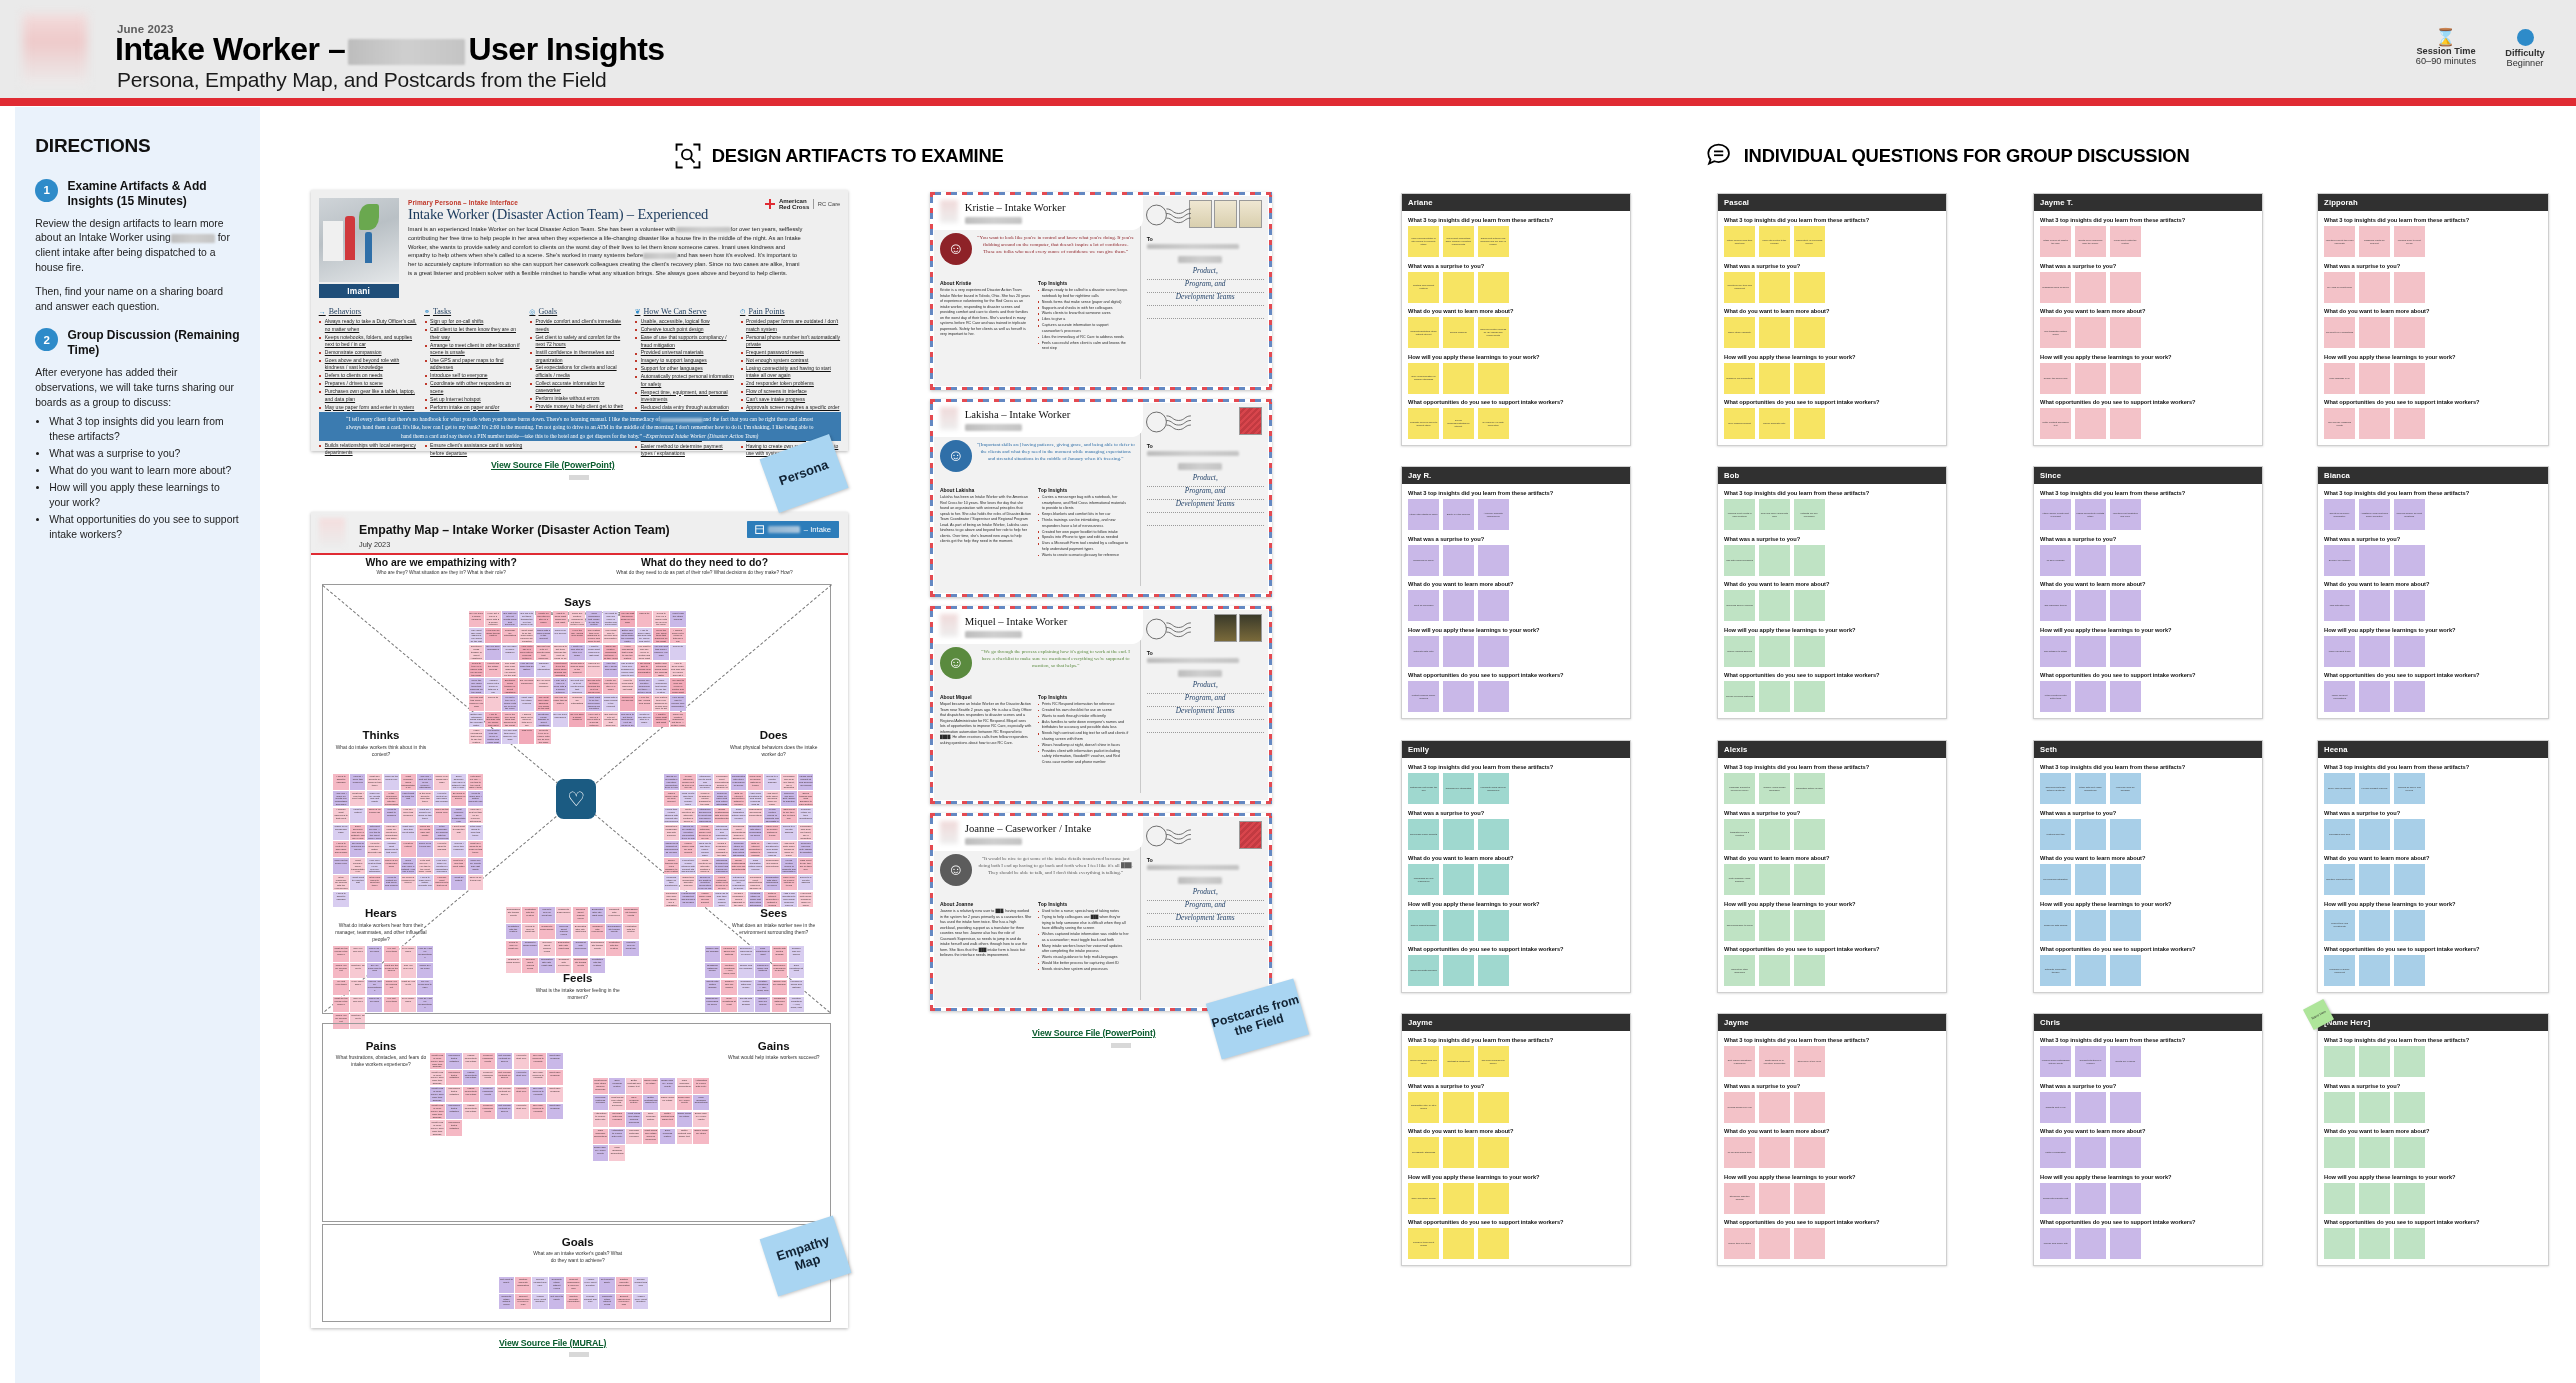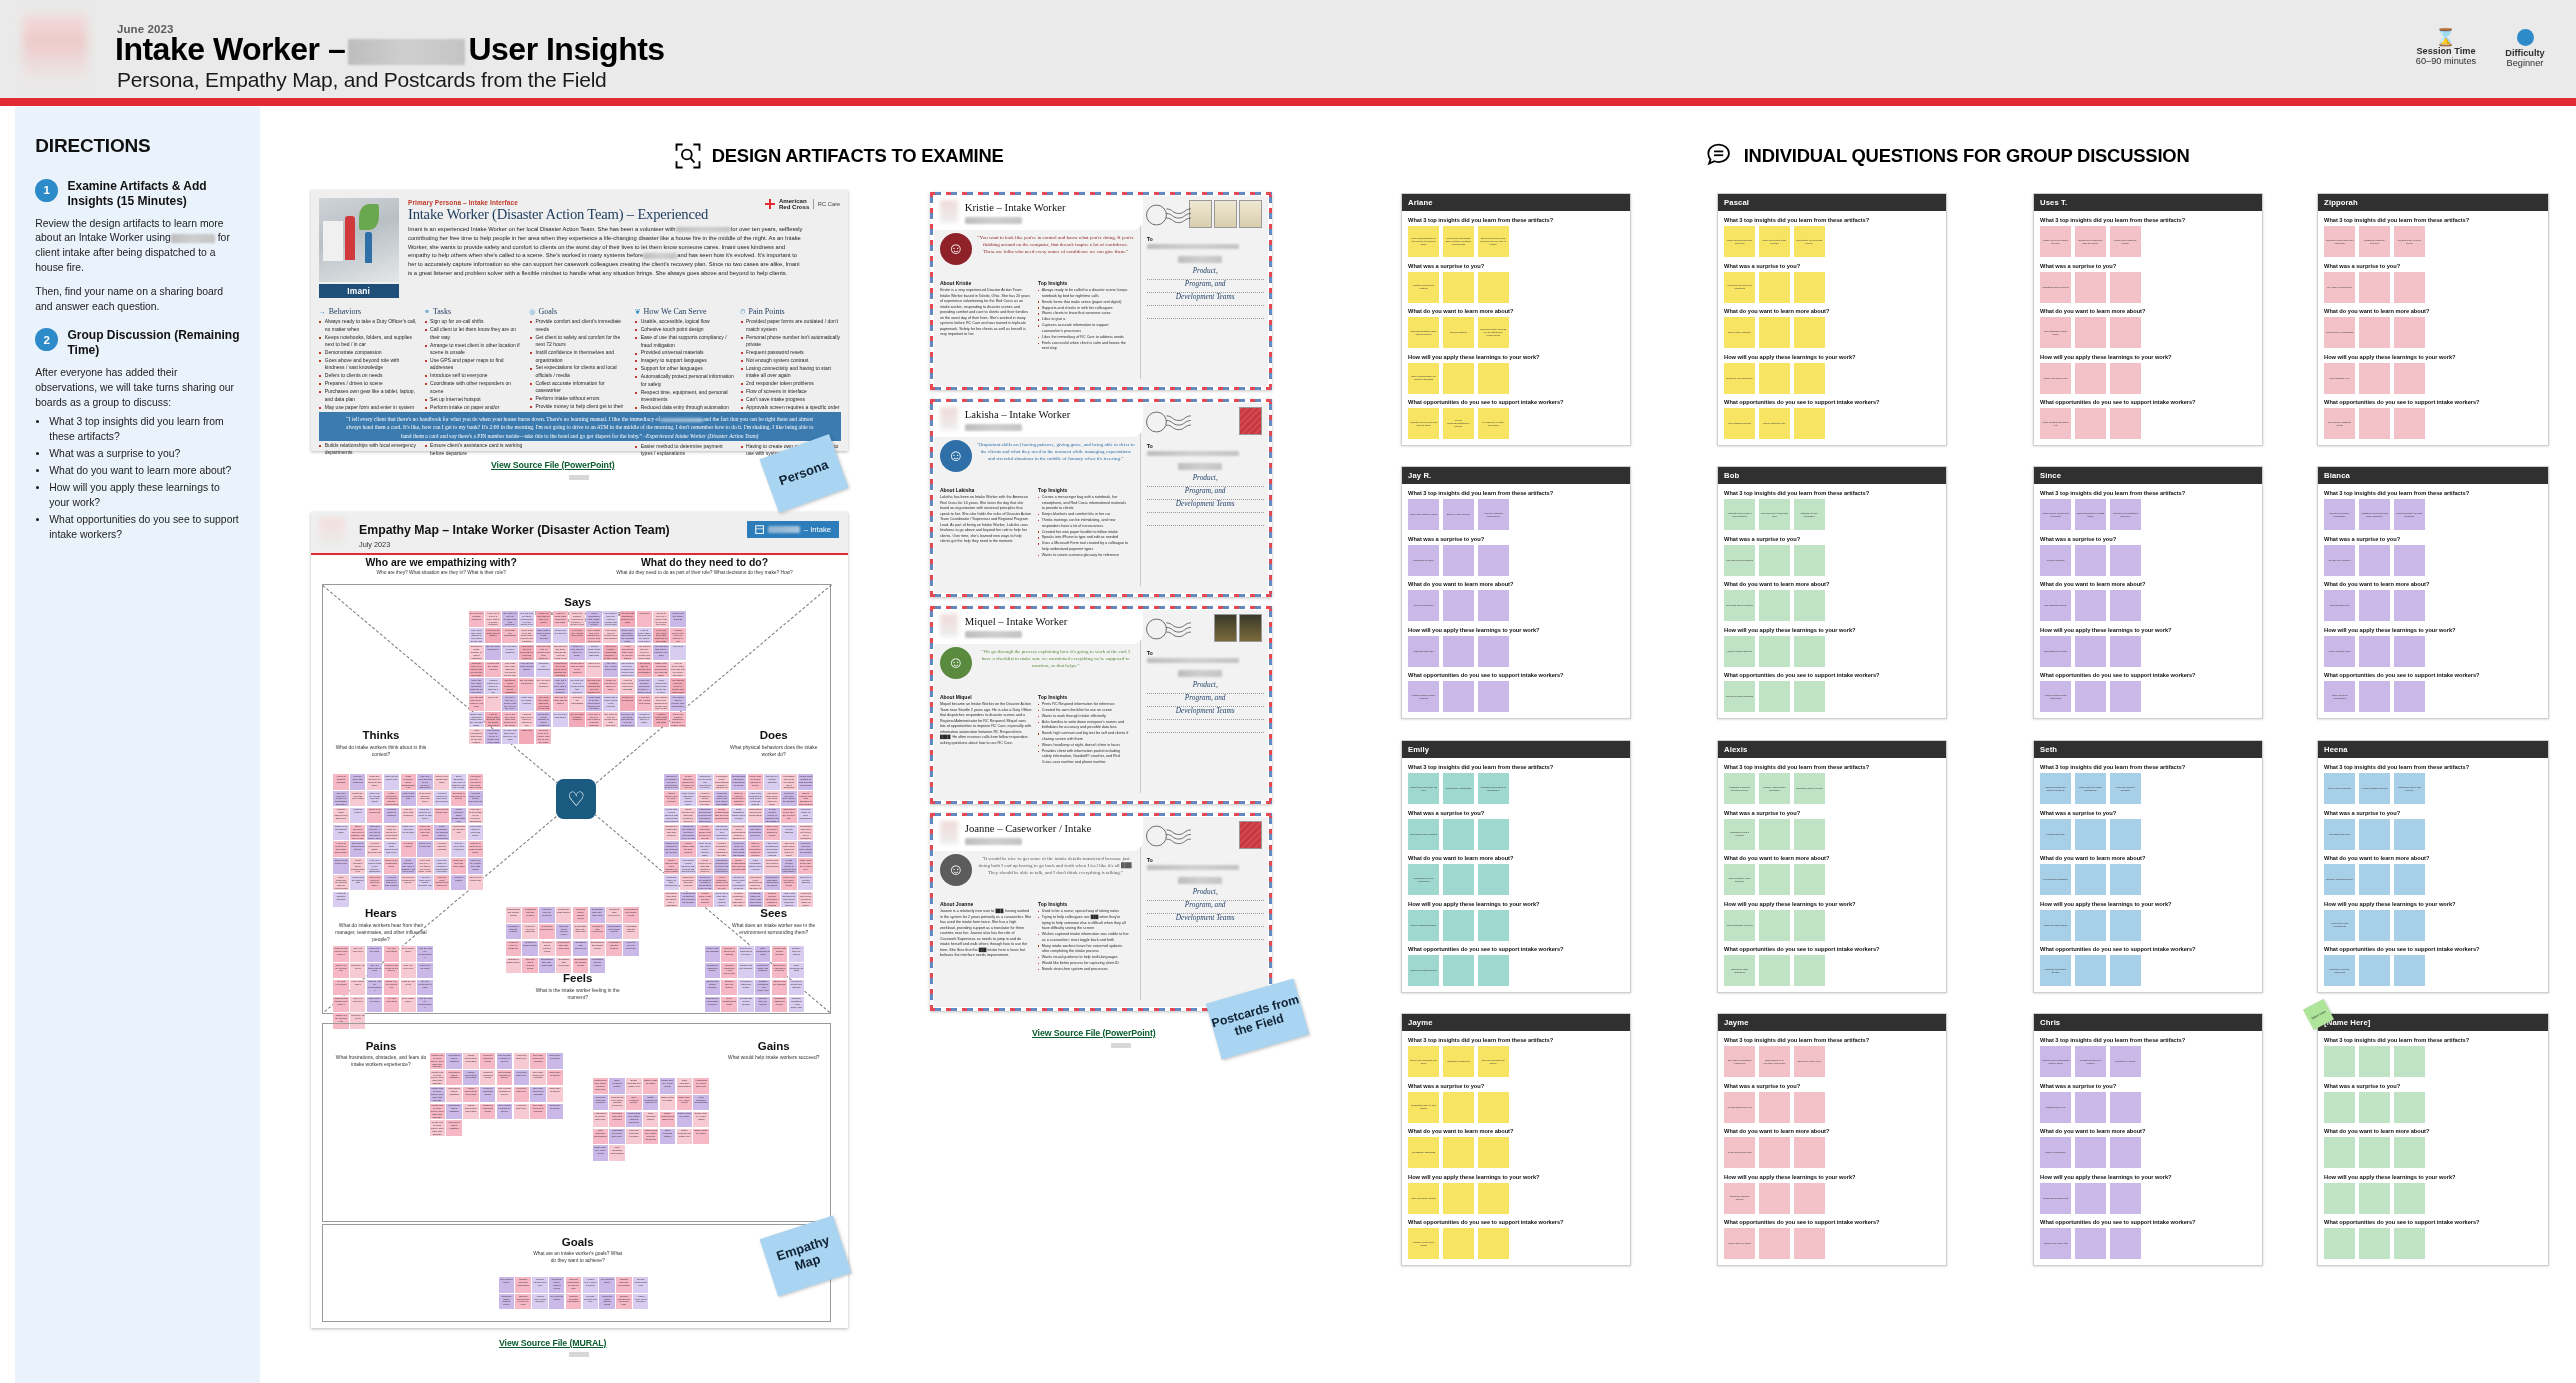--- a/index.html
+++ b/index.html
@@ -118,21 +118,21 @@
   #persona-body .redact { width: 55px; height: 5.4px; }
   #persona-brand { position: absolute; right: 7.7px; top: 7.7px; display: flex; align-items: center; gap: 3.8px; }
   .arc-cross { width: 10px; height: 10px; position: relative; }
   .arc-cross::before, .arc-cross::after { content:""; position:absolute; background:#e02b33; }
   .arc-cross::before { left: 3.5px; top: 0; width: 2.9px; height: 10px; }
   .arc-cross::after { left: 0; top: 3.5px; width: 10px; height: 2.9px; }
   #persona-brand .bt { font-size: 6.1px; font-weight: 800; line-height: 1.05; color: #1a1a1a; }
   #persona-brand .bdiv { width: 0.8px; height: 10.7px; background: #9a9a9a; }
   #persona-brand .bp { font-size: 5.8px; color: #444; }
 
-  #persona-cols { position: absolute; left: 7.7px; top: 117px; width: 522px; display: flex; gap: 4.6px; }
+  #persona-cols { position: absolute; left: 7.7px; top: 117px; width: 522px; display: flex; gap: 4.6px; text-decoration: underline; }
   .pcol { width: 103px; }
   .pcol-head { display: flex; align-items: center; gap: 3.1px; margin-bottom: 2.3px; }
   .pcol-head .ic { font-size: 7px; color: #2e8bc9; }
   .pcol-head .lb { font-size: 8px; font-family: "Liberation Serif", serif; color: #1b3a5c; }
   .pcol ul { list-style: none; }
   .pcol li { position: relative; padding-left: 6.1px; font-size: 5px; line-height: 1.5; color: #242424; margin-bottom: 0.4px; }
   .pcol li::before { content:""; position:absolute; left:0.8px; top:3.1px; width:2px; height:2px; background:#c0392b; }
   #persona-quote {
     position: absolute; left: 7.7px; top: 222px; width: 522px; height: 29px;
     background: #3b7bb0; color: #fff; font-family: "Liberation Serif", serif;
@@ -1288,21 +1288,21 @@
         </div>
         <div class="bq">What opportunities do you see to support intake workers?</div>
         <div class="bnotes">
           <div class="bnote" style="background: rgb(247, 228, 99);">save progress support</div>
           <div class="bnote" style="background: rgb(247, 228, 99);">reduce duplicate entry</div>
           <div class="bnote" style="background: rgb(247, 228, 99);"></div>
         </div>
       </div>
     </div>
     <div class="board" style="left: 2033px; top: 193px; width: 230px;">
-      <div class="board-head">Uses T.</div>
+      <div class="board-head">Jayme T.</div>
       <div class="board-body">
         <div class="bq">What 3 top insights did you learn from these artifacts?</div>
         <div class="bnotes">
           <div class="bnote" style="background: rgb(243, 194, 200);">Intake is done at night in the dark</div>
           <div class="bnote" style="background: rgb(243, 194, 200);">Clients need confidence from the worker</div>
           <div class="bnote" style="background: rgb(243, 194, 200);">Forms don't match the system</div>
         </div>
         <div class="bq">What was a surprise to you?</div>
         <div class="bnotes">
           <div class="bnote" style="background: rgb(243, 194, 200);">headlamps used on scene</div>

